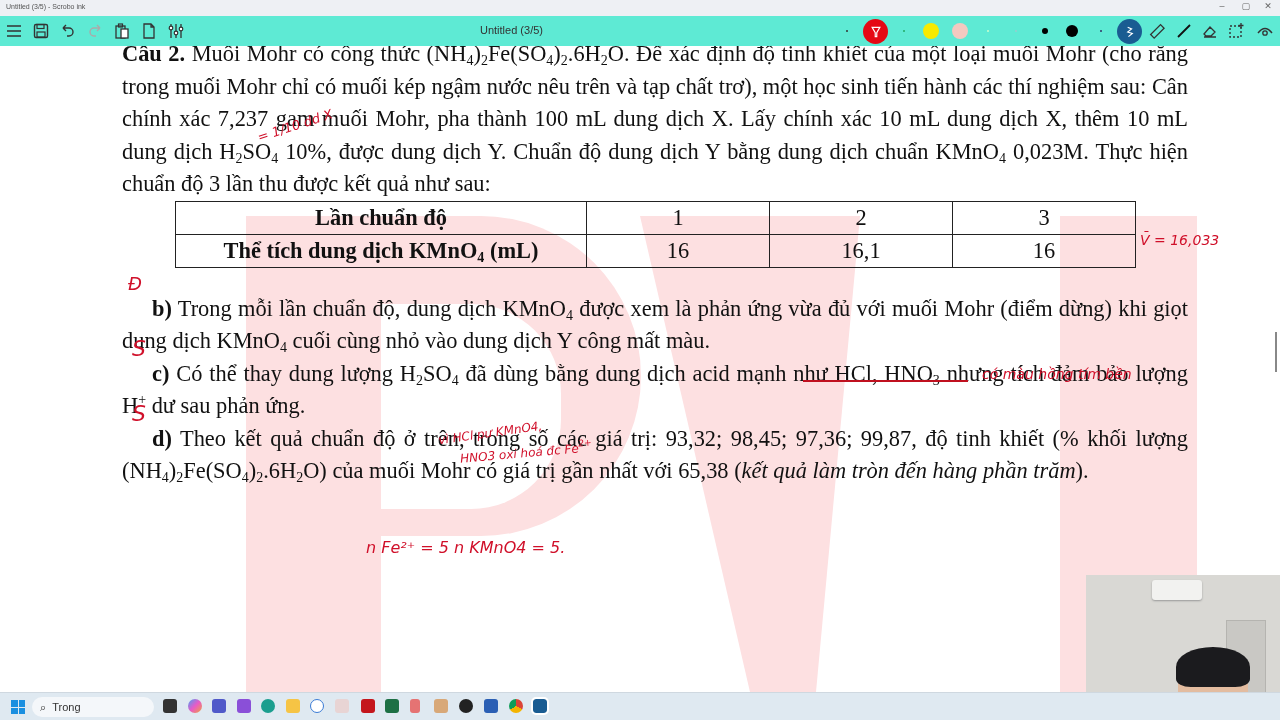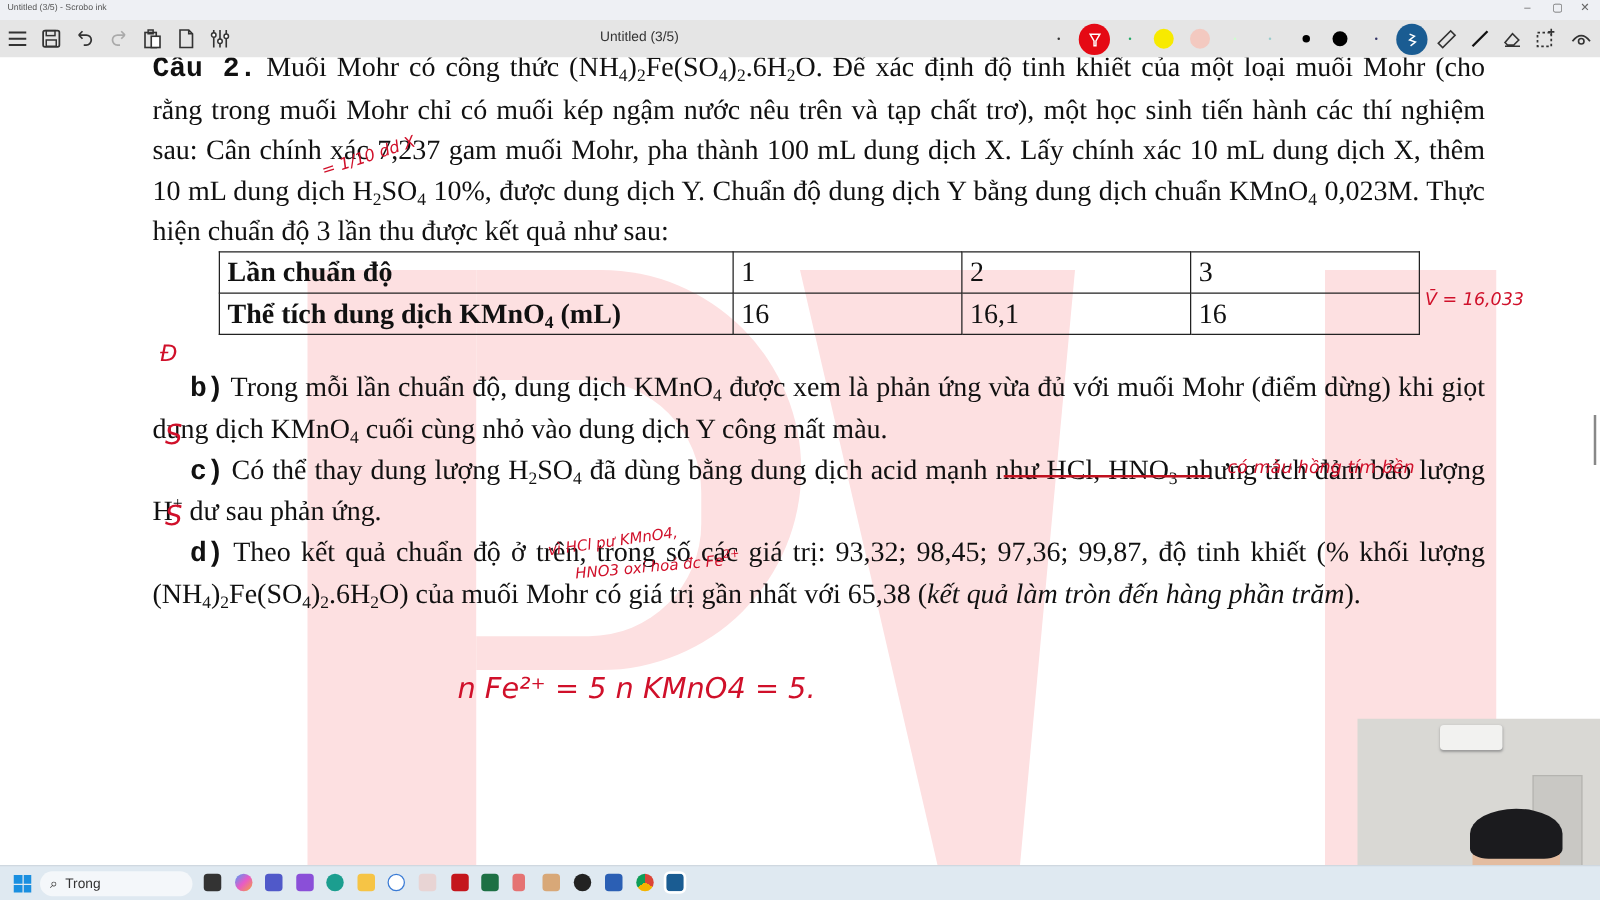--- a/index.html
+++ b/index.html
@@ -5,38 +5,38 @@
   * { box-sizing: border-box; margin: 0; padding: 0; }
   html, body { width: 1280px; height: 720px; overflow: hidden; background: #ffffff; }
   body { position: relative; font-family: "Liberation Serif", serif; color: #111; }
 
   
   .titlebar { position: absolute; left: 0; top: 0; width: 1280px; height: 16px; background: #eef0f4; }
   .titlebar .wtitle { position: absolute; left: 6px; top: 3px; font: 7px "Liberation Sans", sans-serif; color: #555; }
   .winctl { position: absolute; top: 1px; font: 9px "Liberation Sans", sans-serif; color: #666; width: 20px; text-align: center; }
 
   
-  .toolbar { position: absolute; left: 0; top: 16px; width: 1280px; height: 30px; background: #e5e5e5; }
+  .toolbar { position: absolute; left: 0; top: 16px; width: 1280px; height: 30px; background: #5eead4; }
   .tb-icon { position: absolute; top: 4px; width: 22px; height: 22px; display: flex; align-items: center; justify-content: center; cursor: pointer; }
   .tb-icon svg { width: 18px; height: 18px; }
   .doc-title { position: absolute; left: 480px; top: 24px; font: 11px "Liberation Sans", sans-serif; color: #333; }
   .dot { position: absolute; border-radius: 50%; cursor: pointer; }
 
   
   .canvas { position: absolute; left: 0; top: 46px; width: 1280px; height: 646px; background: #fff; overflow: hidden; }
   .wm { position: absolute; background: #fde0e1; }
   .doc { position: absolute; left: 122px; top: -8px; width: 1066px; font-size: 22.4px; line-height: 32.5px; text-align: justify; }
   .doc p { margin: 0; }
-  .doc b { font-weight: bold; font-family: Liberation Mono, monospace; }
+  .doc b { font-weight: bold; }
   .indent { text-indent: 30px; }
   sub { font-size: 14px; vertical-align: -4px; line-height: 0; }
   sup { font-size: 14px; vertical-align: 9px; line-height: 0; }
 
   table.data { position: absolute; left: 175px; top: 155px; border-collapse: collapse; font-size: 22.4px; }
-  table.data td { border: 1.5px solid #222; height: 33px; text-align: left; padding: 0 6px; }
+  table.data td { border: 1.5px solid #222; height: 33px; text-align: center; padding: 0 6px; }
   table.data td.hdr { font-weight: bold; width: 411px; }
   table.data td.v { width: 183px; }
 
   .ink { position: absolute; color: #d0102a; font-family: "DejaVu Sans", sans-serif; font-style: italic; white-space: nowrap; }
   .strike { position: absolute; height: 2px; background: #c0101f; }
 
   
   .webcam { position: absolute; left: 1086px; top: 575px; width: 194px; height: 145px; background: #d9d8d4; overflow: hidden; }
   .ac { position: absolute; left: 66px; top: 5px; width: 50px; height: 20px; background: #f2f2f0; border-radius: 3px; box-shadow: 0 1px 2px #999; }
   .door { position: absolute; left: 140px; top: 45px; width: 40px; height: 100px; background: #c9c8c4; border: 1px solid #b5b4b0; }
@@ -198,21 +198,21 @@
 
   <span class="ink" style="left:256px;top:72px;font-size:13px;transform:rotate(-18deg)">= 1/10 dd X</span>
   <span class="ink" style="left:1140px;top:186px;font-size:14px">V̄ = 16,033</span>
   <span class="ink" style="left:128px;top:227px;font-size:18px">Đ</span>
   <span class="ink" style="left:132px;top:290px;font-size:22px">S</span>
   <span class="ink" style="left:132px;top:355px;font-size:22px">S</span>
   <div class="strike" style="left:803px;top:334px;width:165px"></div>
   <span class="ink" style="left:982px;top:320px;font-size:14px">có màu hồng tím bền</span>
   <span class="ink" style="left:438px;top:380px;font-size:12px;transform:rotate(-8deg)">vì HCl pư KMnO4,</span>
   <span class="ink" style="left:460px;top:400px;font-size:12px;transform:rotate(-5deg)"><span>HNO3 oxi hoá đc Fe</span><sup style="font-size:9px;vertical-align:6px">2+</sup></span>
-  <span class="ink" style="left:366px;top:492px;font-size:23px">n Fe²⁺ = 5 n KMnO4 = 5.</span>
+  <span class="ink" style="left:366px;top:492px;font-size:16px">n Fe²⁺ = 5 n KMnO4 = 5.</span>
 
   <div style="position:absolute;left:1275px;top:286px;width:2px;height:40px;background:#888"></div>
 </div>
 
 <div class="webcam">
   <div class="ac"></div>
   <div class="door"></div>
   <div class="head"></div>
   <div class="hair"></div>
 </div>

